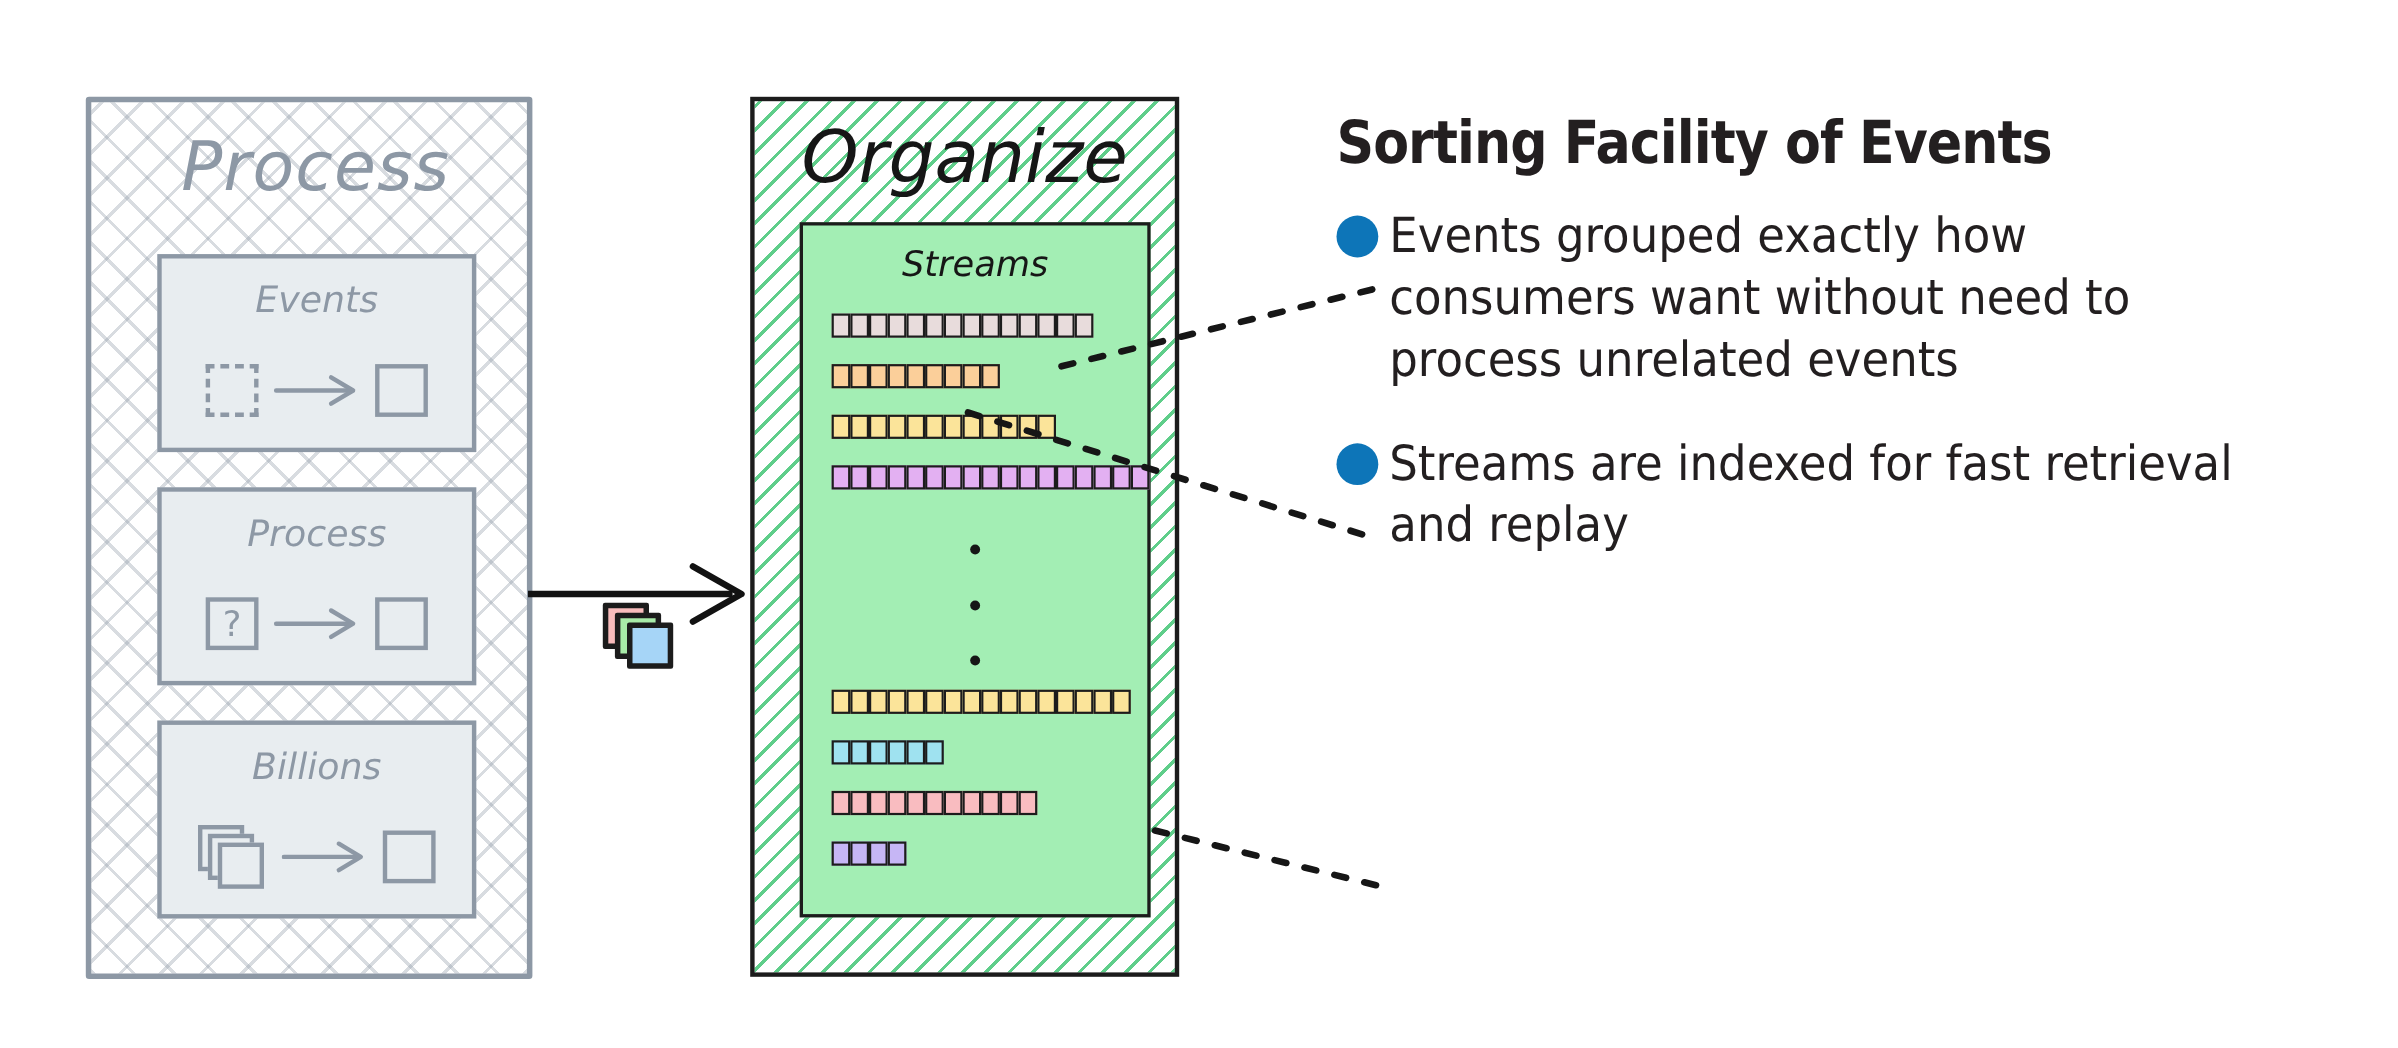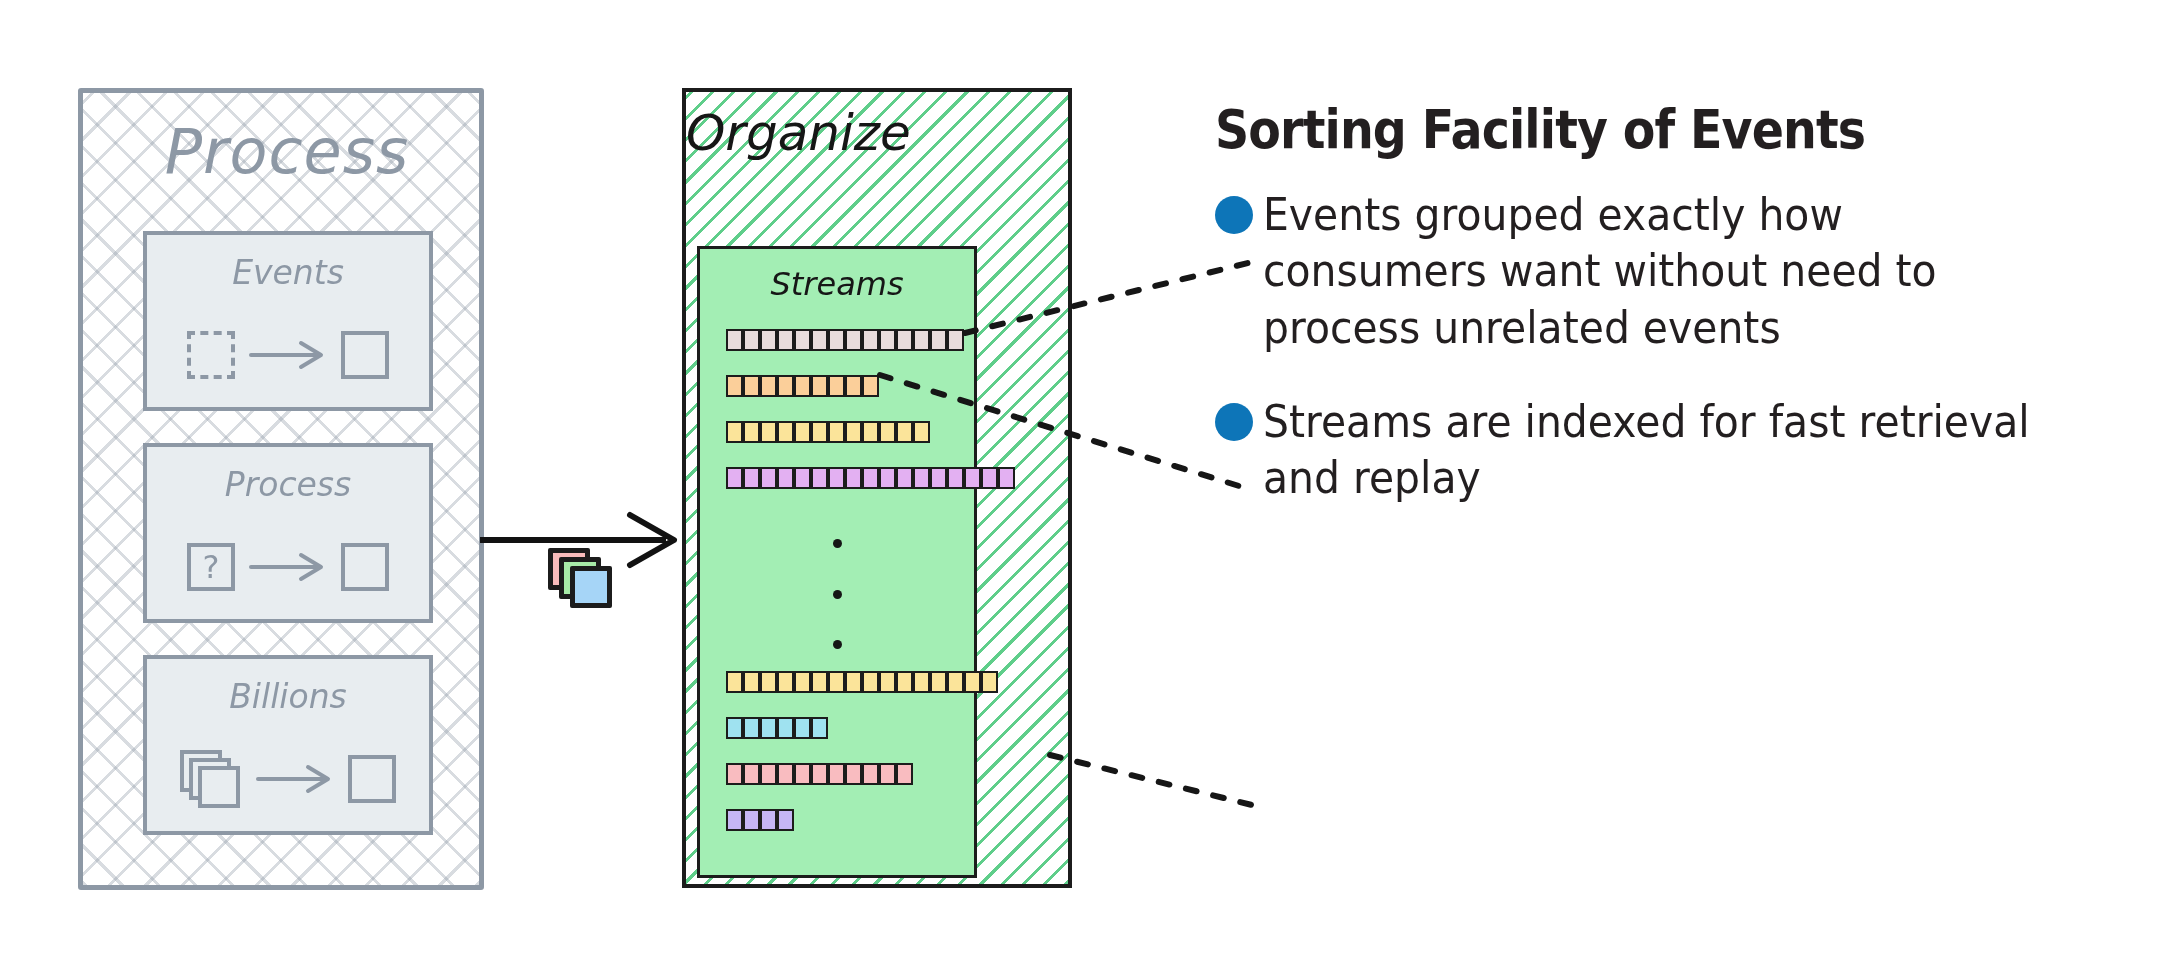--- a/index.html
+++ b/index.html
@@ -136,36 +136,35 @@
     border: 4px solid #1c1c1c;
     box-sizing: border-box;
     background-color: #ffffff;
     background-image:
       repeating-linear-gradient(-45deg, #5fce8a 0 3px, rgba(0,0,0,0) 3px 15px);
   }
   #organize-title {
     position: absolute;
     left: 0; right: 0;
     top: 12px;
-    text-align: left;
-    font-size: 50px;
+    text-align: center;
+    font-size: 66px;
     color: #161616;
     font-style: italic;
     font-family: "DejaVu Sans", sans-serif;
   }
   #streams-box {
     position: absolute;
-    left: 11px;
+    left: 41px;
     top: 110px;
-    width: 280px;
+    width: 319px;
     height: 632px;
     background: #a3eeb4;
     border: 3px solid #1c1c1c;
     box-sizing: border-box;
-    margin-top: 44px;
   }
   #streams-title {
     position: absolute;
     left: 0; right: 0;
     top: 16px;
     text-align: center;
     font-size: 32px;
     color: #161616;
     font-style: italic;
     font-family: "DejaVu Sans", sans-serif;

